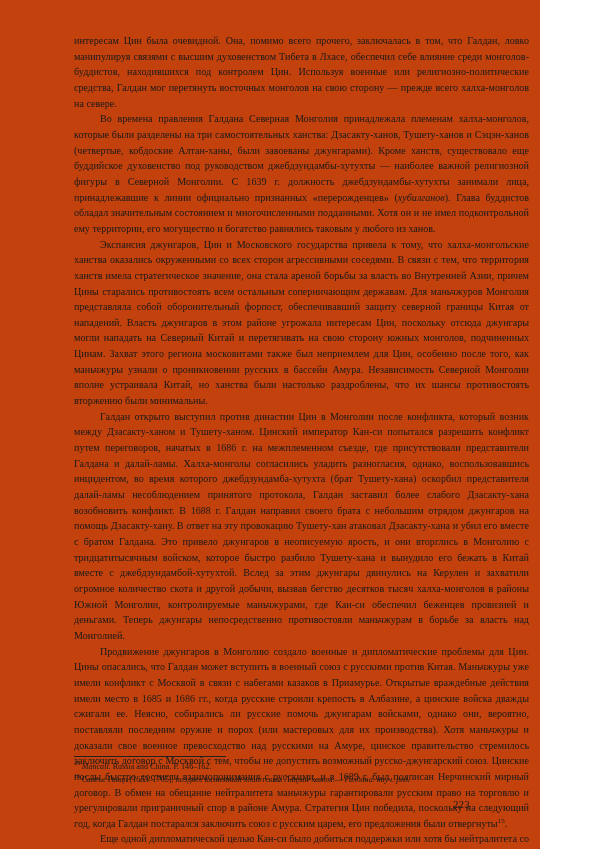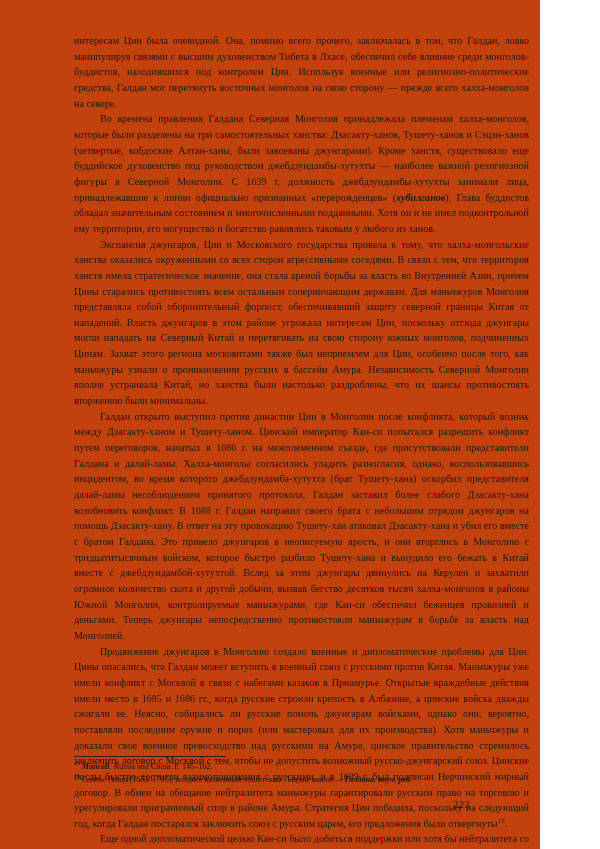--- a/index.html
+++ b/index.html
@@ -35,21 +35,20 @@
     font-size: 10.1px;
     line-height: 15.65px;
     text-indent: 0;
     hyphens: manual;
   }
   p.para.indent {
     text-indent: 26px;
   }
   .ital {
     font-style: italic;
-    font-weight: bold;
   }
   sup.fn-ref {
     font-size: 7px;
     vertical-align: super;
     line-height: 0;
   }
   .footnote-area {
     position: absolute;
     left: 74px;
     top: 756px;

